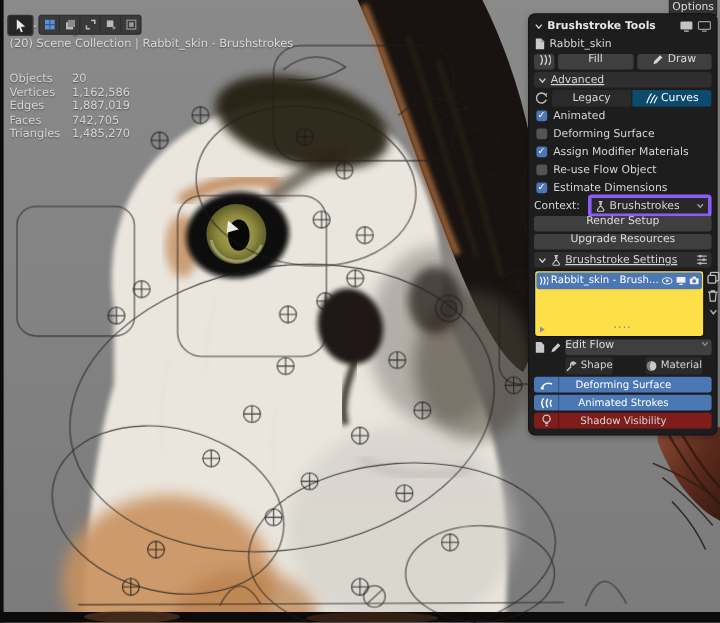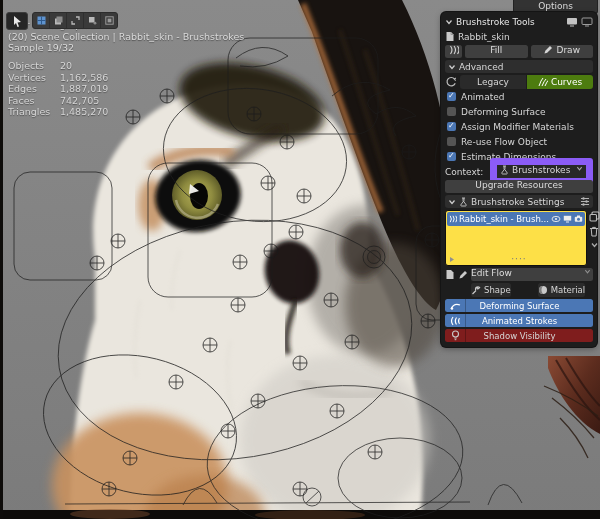--- a/index.html
+++ b/index.html
@@ -18,46 +18,46 @@
   .vtools{position:absolute;left:6px;top:12px;display:flex;gap:4px;align-items:flex-start;}
   .tbtn{width:20px;height:16px;background:#262626;border:1px solid #3c3c3c;border-radius:3px;
         display:flex;align-items:center;justify-content:center;}
   .tgroup{display:flex;background:#3a3a3a;border-radius:3px;overflow:hidden;border:1px solid #2c2c2c;}
   .gbtn{width:16px;height:15px;display:flex;align-items:center;justify-content:center;
         border-right:1px solid #2e2e2e;}
   .gbtn:last-child{border-right:none;}
 
   
   .options-tab{position:absolute;top:0;right:2px;background:#333333;color:#d9d9d9;
-        font-size:9px;padding:1px 24px 2px;border-radius:0 0 3px 3px;border:1px solid #222;border-top:none;}
+        font-size:9px;padding:1px 2px 2px;border-radius:0 0 3px 3px;border:1px solid #222;border-top:none;}
 
   
   .panel{position:absolute;top:12px;right:3px;width:148px;background:#1d1d1d;
          border-radius:5px;padding:3px 4px 5px;display:flex;flex-direction:column;gap:2px;
          font-size:9px;color:#d6d6d6;box-shadow:0 0 0 1px #141414,0 2px 6px rgba(0,0,0,.35);}
   .prow{display:flex;align-items:center;gap:3px;height:13px;}
-  .ptitle{color:#e6e6e6;}
+  .ptitle{color:#e6e6e6;font-weight:bold;}
   .spacer{flex:1;}
   .btn{background:#3f3f3f;border-radius:2.5px;display:flex;align-items:flex-start;justify-content:center;
        height:13px;color:#dcdcdc;gap:3px;}
   .btn.sq{width:17px;flex:none;}
   .flex1{flex:1;}
   .subhead{background:#2e2e2e;border-radius:3px;height:13px;display:flex;align-items:center;
-           gap:3px;padding:0 3px;}
+           gap:3px;padding:0 3px;text-decoration:underline;}
   .seg{display:flex;flex:1;height:14px;border-radius:3px;overflow:hidden;gap:1px;}
   .seg .opt{flex:1;background:#2a2a2a;display:flex;align-items:center;justify-content:center;gap:3px;}
-  .seg .opt.blue{background:#4d7c0f;color:#fff;}
+  .seg .opt.blue{background:#0c4a6e;color:#fff;}
   .chk{display:flex;gap:5px;height:13px;align-items:center;padding-left:2px;cursor:default;}
   .box{width:9px;height:9px;border-radius:2px;background:#545454;position:relative;flex:none;}
   .box .tick{display:none;color:#fff;font-size:8px;position:absolute;top:-1px;left:1px;line-height:9px;}
   .box.on{background:#4b77b5;}
   .box.on .tick{display:block;}
   .ctx-label{width:42px;flex:none;}
-  .drop{flex:1;background:#282828;border:7px solid #8b5cf6;border-radius:3px;height:13px;
-        display:flex;gap:3px;padding:0 3px;}
+  .drop{flex:1;background:#282828;border:3px solid #8b5cf6;border-radius:3px;height:13px;
+        display:flex;align-items:center;gap:3px;padding:0 3px;}
   .wide{width:100%;}
   .listwrap{display:flex;gap:2px;}
   .listbox{flex:1;background:#fde047;border:1px solid #101010;border-radius:3px;height:52px;
            padding:1px;display:flex;flex-direction:column;}
   .listrow{background:#4b77b5;border-radius:2px;height:14px;display:flex;align-items:center;
            gap:2px;padding:0 2px;color:#fff;font-size:8.5px;white-space:nowrap;}
   .listrow .nm{overflow:hidden;text-overflow:ellipsis;flex:1;}
   .listfoot{margin-top:auto;display:flex;align-items:center;color:#8f8f8f;height:10px;padding:0 2px;}
   .grip{flex:1;text-align:center;font-size:9px;letter-spacing:1px;line-height:8px;color:#7c7c7c;}
   .sidecol{width:13px;display:flex;flex-direction:column;gap:4px;align-items:center;padding-top:1px;}
@@ -291,21 +291,20 @@
         <g transform="translate(176 382)">
           <circle r="7"></circle>
           <path d="M-7 0 H7 M0 -7 V7"></path>
         </g>
       </g>
   </svg>
 
   <div class="vtext">
     <div>User Orthographic</div>
     <div>(20) Scene Collection | Rabbit_skin - Brushstrokes</div>
-    <div>Sample 19/32</div>
   </div>
 
   <div class="stats">
     <div><span class="sl">Objects</span><span>20</span></div>
     <div><span class="sl">Vertices</span><span>1,162,586</span></div>
     <div><span class="sl">Edges</span><span>1,887,019</span></div>
     <div><span class="sl">Faces</span><span>742,705</span></div>
     <div><span class="sl">Triangles</span><span>1,485,270</span></div>
   </div>
 
@@ -452,20 +451,23 @@
             <path d="M3 1 H6 M4 1 V3.5 L7.3 8 A1 1 0 0 1 6.5 9 H2.5 A1 1 0 0 1 1.7 8 L5 3.5 V1" stroke="#c7c7c7" fill="none" stroke-width="0.9"></path>
           </svg>
         <span>Brushstrokes</span>
         <span class="spacer"></span>
         <svg class="ic" width="7" height="7" viewBox="0 0 8 8">
             <path d="M1.5 2.5 L4 5.5 L6.5 2.5" stroke="#a9a9a9" fill="none" stroke-width="1.2"></path>
           </svg>
       </div>
     </div>
 
+    <div class="btn wide">
+      <span>Render Setup</span>
+    </div>
     <div class="btn wide">
       <span>Upgrade Resources</span>
     </div>
 
     <div class="subhead">
       <svg class="ic" width="8" height="8" viewBox="0 0 8 8">
           <path d="M1.5 2.5 L4 5.5 L6.5 2.5" stroke="#cfcfcf" fill="none" stroke-width="1.2"></path>
         </svg>
       <svg class="ic" width="9" height="10" viewBox="0 0 9 10">
           <path d="M3 1 H6 M4 1 V3.5 L7.3 8 A1 1 0 0 1 6.5 9 H2.5 A1 1 0 0 1 1.7 8 L5 3.5 V1" stroke="#c7c7c7" fill="none" stroke-width="0.9"></path>

